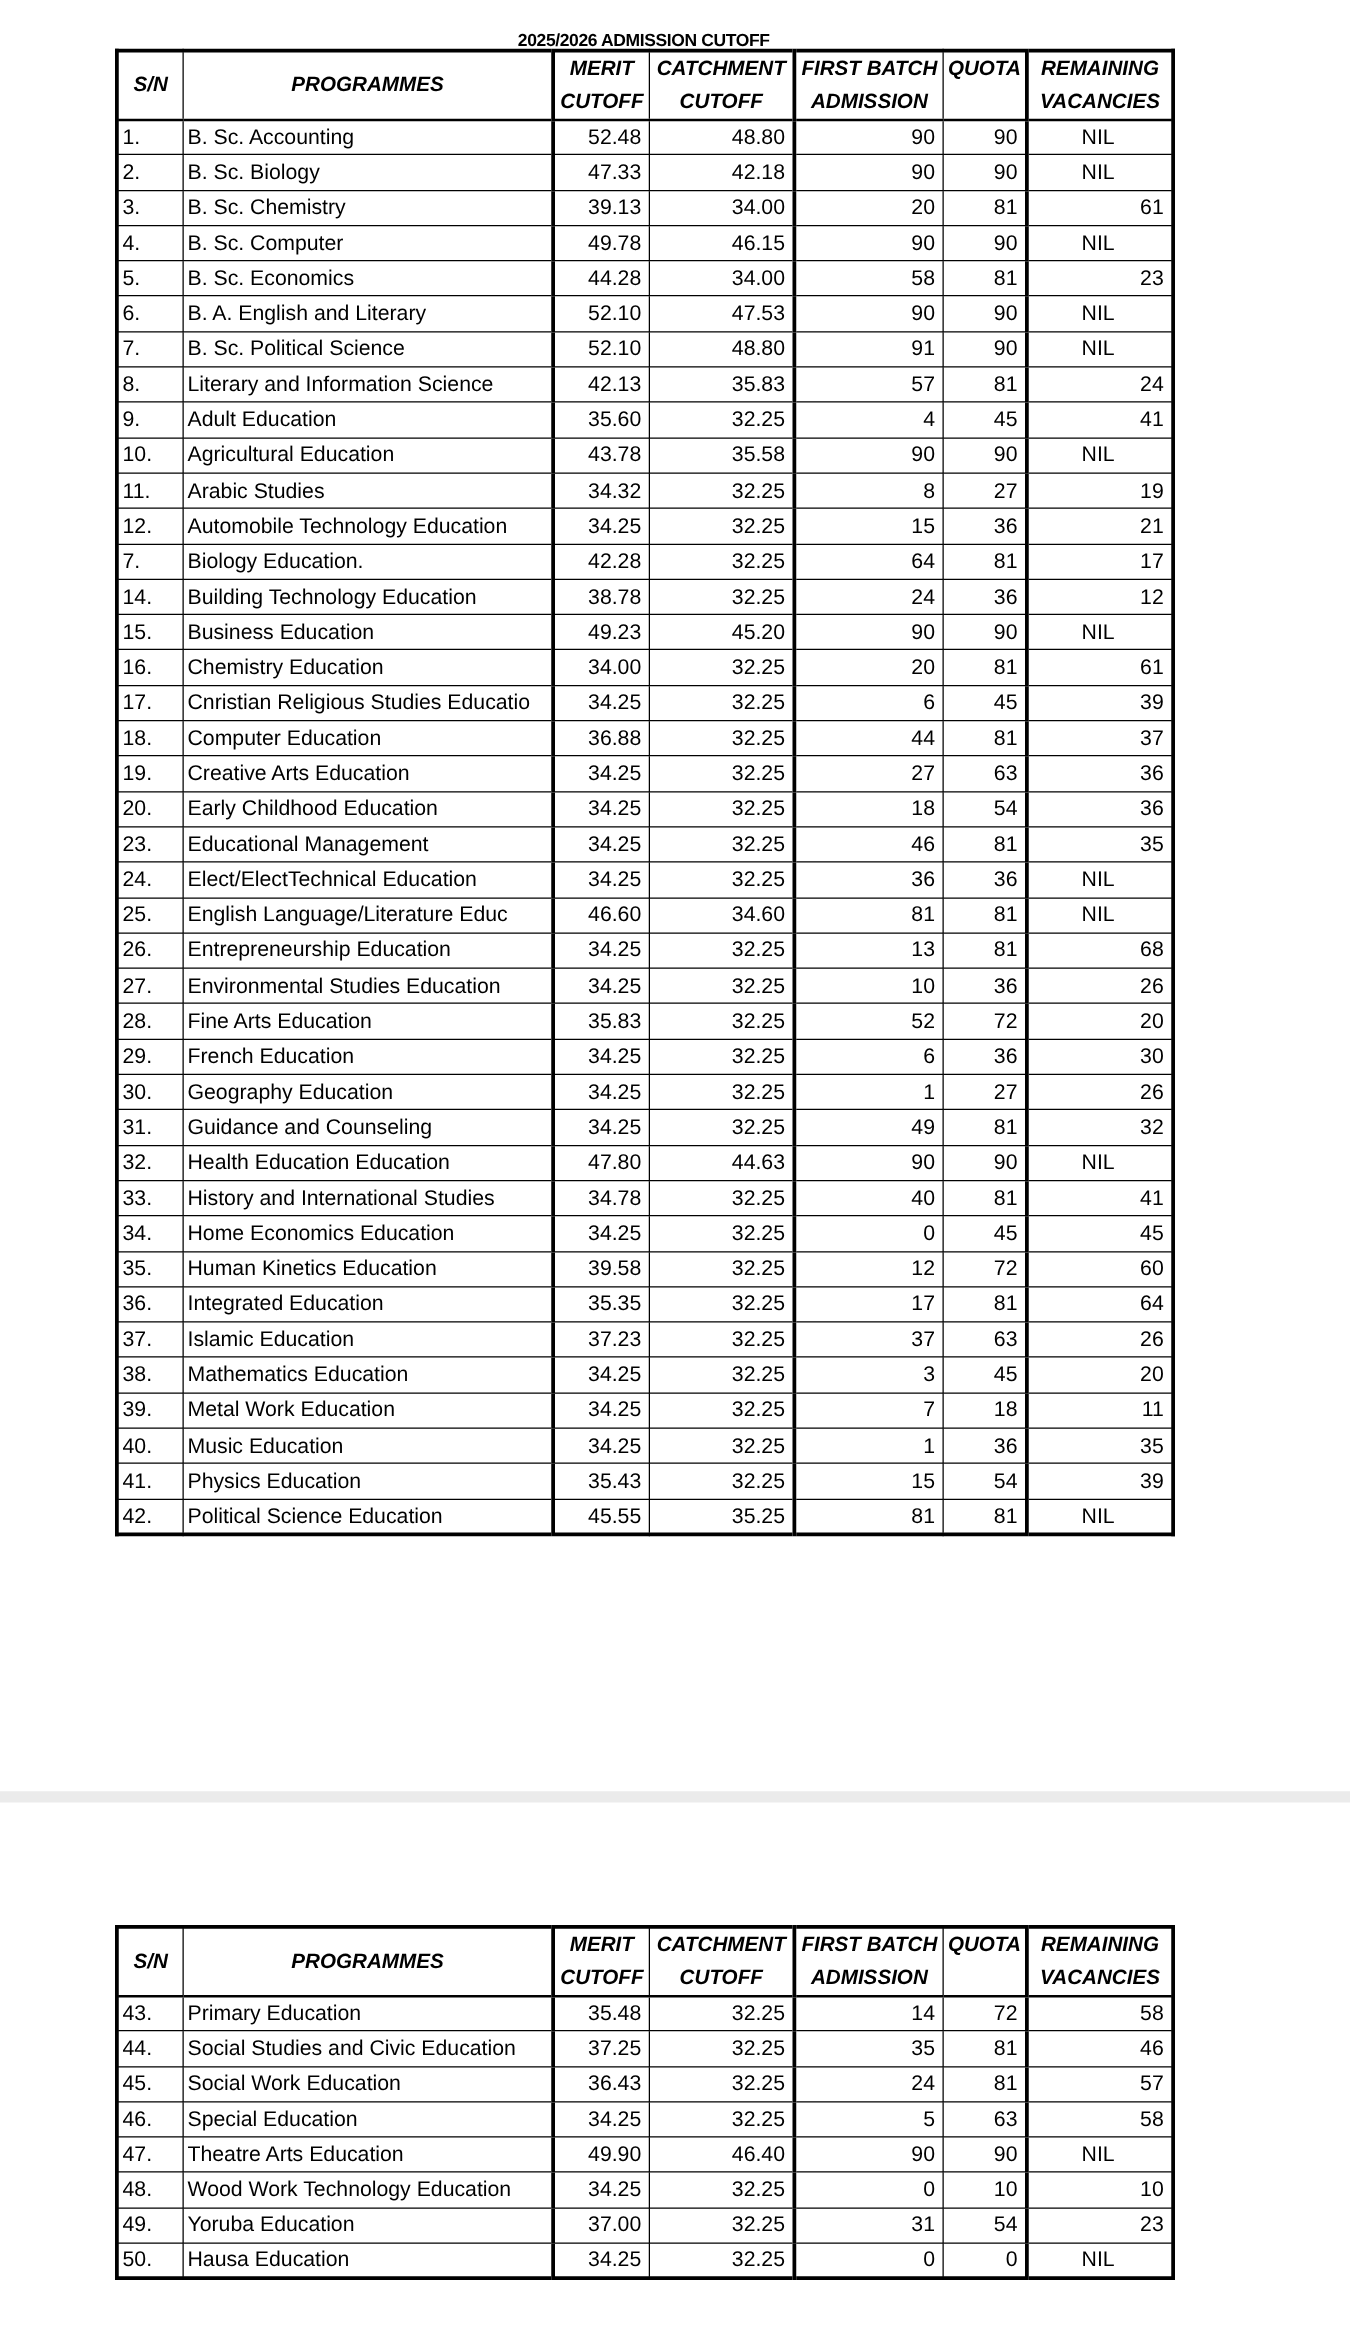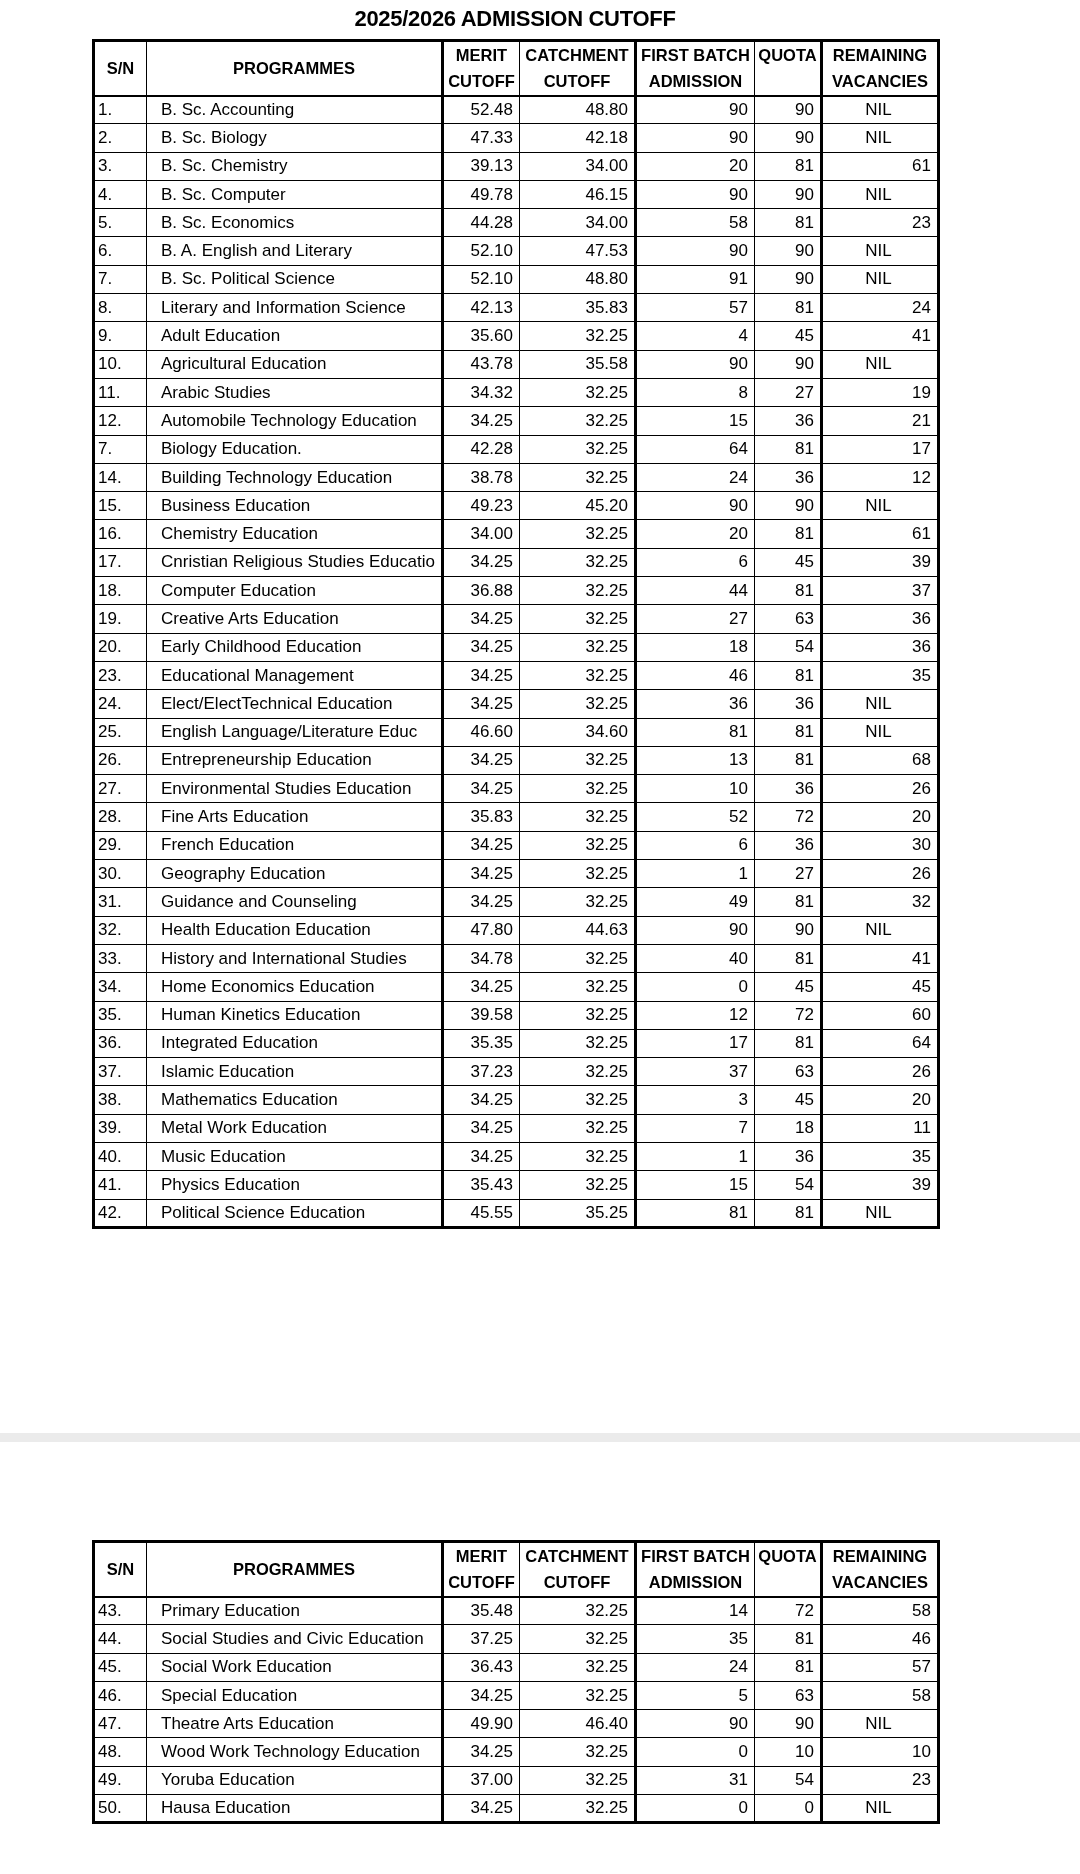--- a/index.html
+++ b/index.html
@@ -1,29 +1,29 @@
 <!DOCTYPE html>
 <html><head>
 <meta charset="utf-8">
 <style>
   html, body { margin: 0; padding: 0; background: #ffffff; }
   body { width: 1080px; height: 1874px; position: relative; overflow: hidden;
          font-family: "Liberation Sans", "DejaVu Sans", sans-serif; color: #000; }
-  .title { position: absolute; left: 0; width: 1030px; top: 6px; text-align: center;
-           font-weight: bold; font-size: 22px; letter-spacing: -0.3px; }
+  .title { position: absolute; left: 0; width: 1030px; top: 24px; text-align: center;
+           font-weight: bold; font-size: 14px; letter-spacing: -0.3px; }
   .sheet { position: absolute; left: 92px; width: 845px; border-collapse: collapse;
            table-layout: fixed; border: 3px solid #000; }
   .sheet td, .sheet th { border: 1px solid #000; padding: 0 6px 0 3px; height: 28.3px;
            font-size: 17px; white-space: nowrap; overflow: hidden; box-sizing: border-box; }
   .sheet th { font-weight: bold; font-size: 16.5px; text-align: center; padding: 0; line-height: 26px; }
-  .sheet thead tr { height: 55px; }
+  .sheet thead tr { height: 55px; font-style: italic; }
   .sheet thead th { border-bottom: 2px solid #000; }
   .sheet td.num { text-align: right; }
   .sheet td.nil { text-align: center; }
-  .sheet td.name { padding-left: 14px; }
+  .sheet td.name { padding-left: 3px; }
   .sheet td.thick-r, .sheet th.thick-r { border-right: 3px solid #000; }
   #t1 { top: 39px; }
   #t2 { top: 1540px; }
   .band { position: absolute; left: 0; width: 1080px; top: 1433px; height: 9px; background: #ebebeb; }
   col.c-sn { width: 53px; } col.c-prog { width: 296px; } col.c-merit { width: 77px; }
   col.c-catch { width: 116px; } col.c-first { width: 119px; } col.c-quota { width: 67px; }
   col.c-rem { width: 117px; }
 </style>
 </head>
 <body>

